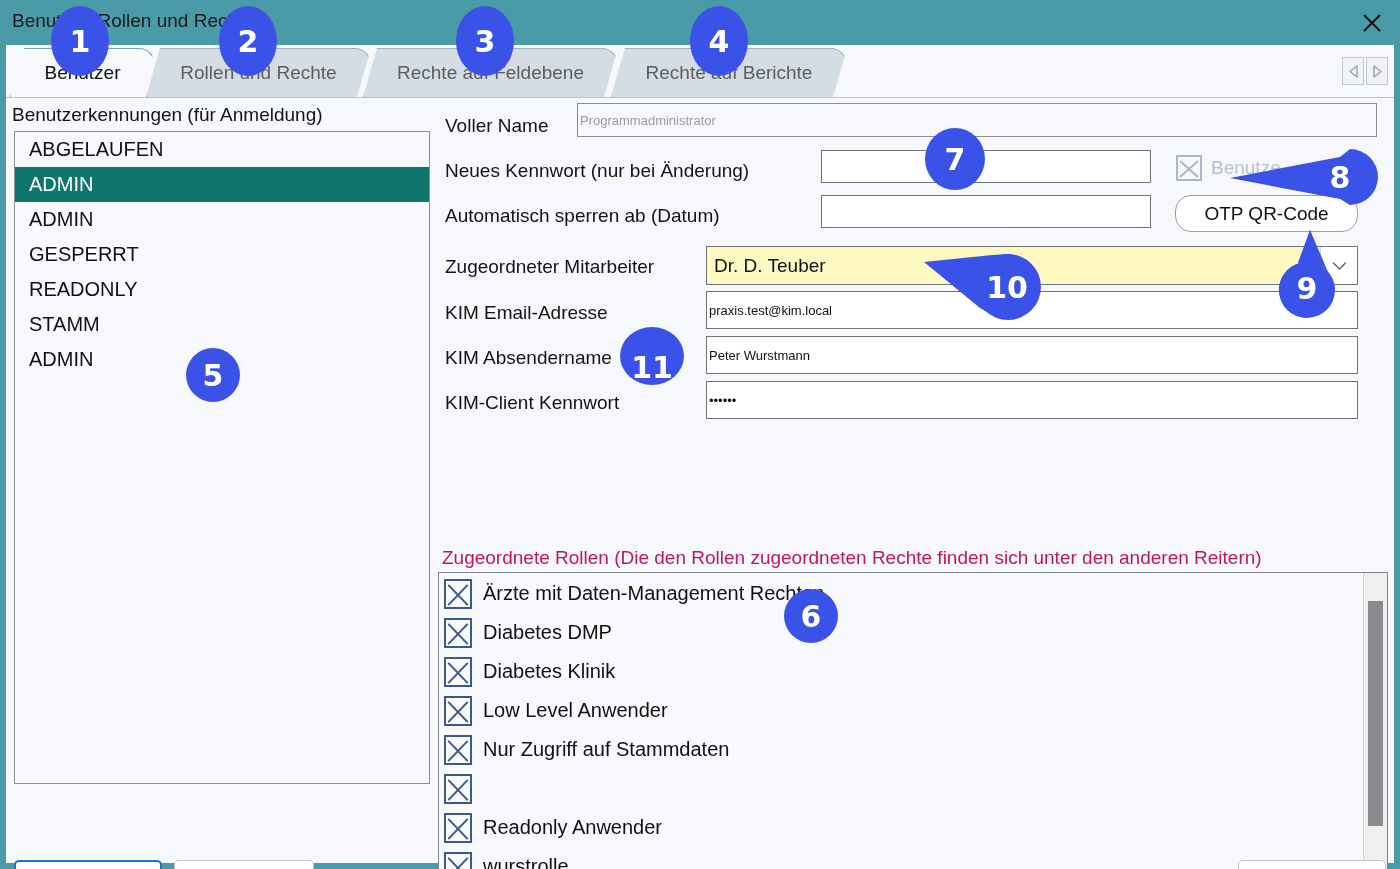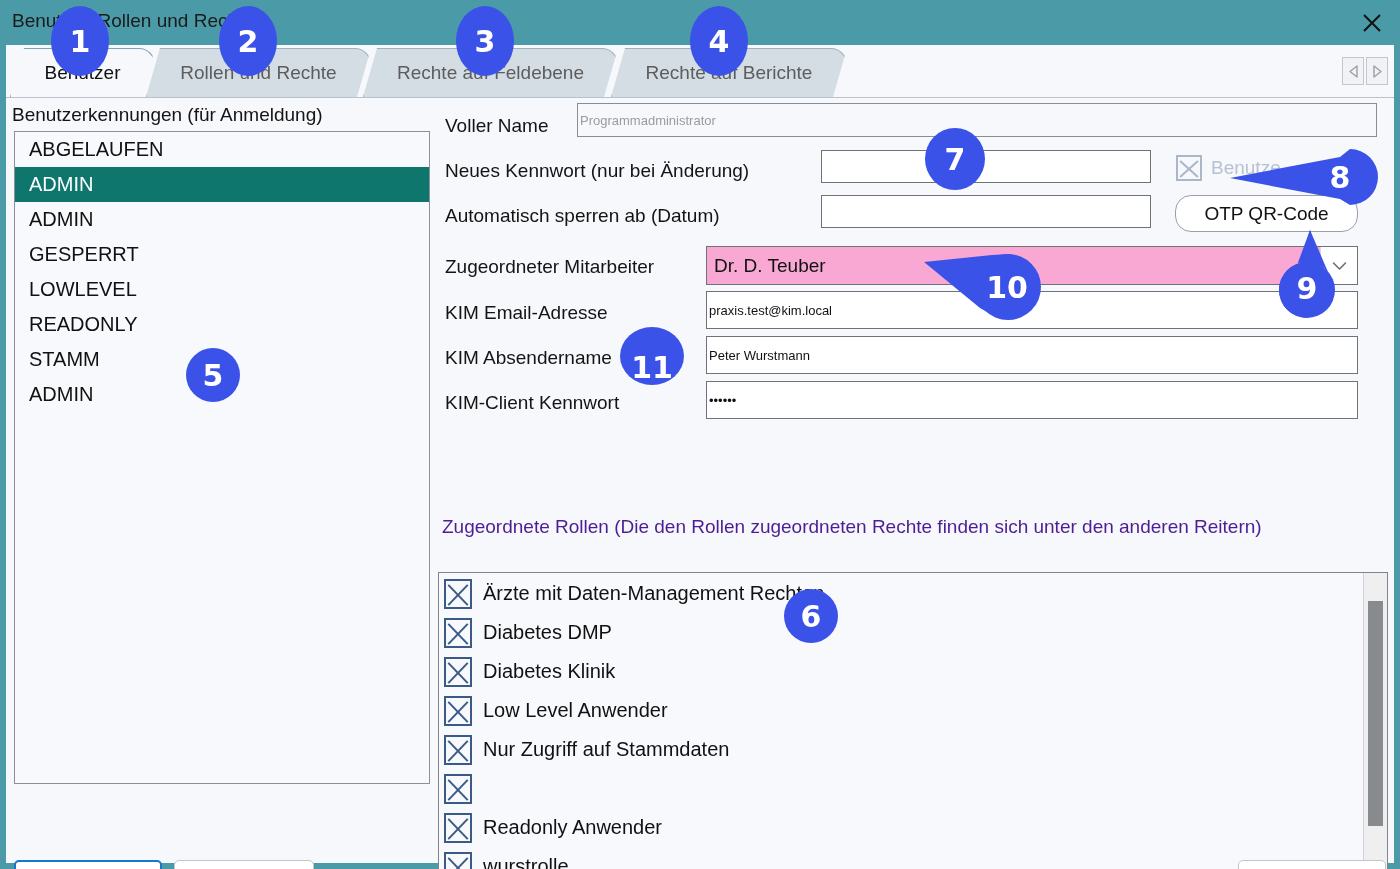--- a/index.html
+++ b/index.html
@@ -115,21 +115,21 @@
     padding:0 2px;
     display:flex;align-items:center;
     font-family:"Liberation Sans", sans-serif;
   }
   .finput.disabled{
     background:#f6f8fb;color:#9b9b9b;border-color:#8a8d92;
   }
   .finput.empty{background:#ffffff;}
   .dropdown{
     position:absolute;box-sizing:border-box;
-    background:#f9a8d4;border:1px solid #6e7378;
+    background:#fef9c3;border:1px solid #6e7378;
     font-size:19px;color:#111;
     display:flex;align-items:center;
     padding:0 7px;
     cursor:pointer;
   }
   .dropdown .arrow{
     position:absolute;right:0;top:0;bottom:0;width:36px;
     display:flex;align-items:center;justify-content:center;
     border-left:1px solid #d7dadd;
     background:#ffffff;
@@ -151,22 +151,22 @@
   .chk-disabled .lbl{font-size:19px;color:#b6c2d2;white-space:nowrap;}
   .otp-btn{
     position:absolute;box-sizing:border-box;
     background:#ffffff;border:1px solid #9aa0a6;border-radius:3px;
     font-size:19px;color:#111;
     display:flex;align-items:center;justify-content:center;
     cursor:pointer;
   }
   
   .roles-label{
-    position:absolute;left:436px;top:418px;
-    font-size:19px;color:#4c1d95;white-space:nowrap;
+    position:absolute;left:436px;top:449px;
+    font-size:19px;color:#be185d;white-space:nowrap;
   }
   .roles-box{
     position:absolute;left:432px;top:474px;width:950px;height:315px;
     background:#f7f9fc;border:1px solid #7f848a;box-sizing:border-box;
     overflow:hidden;
   }
   .roles-inner{
     position:absolute;left:0;top:0;right:24px;top:0;bottom:0;
     padding-top:1px;
   }
@@ -264,21 +264,20 @@
     </div>
 
     <div class="page">
 
       <div class="left-label">Benutzerkennungen (für Anmeldung)</div>
       <div class="userlist">
         <div class="userlist-item">ABGELAUFEN</div>
         <div class="userlist-item selected">ADMIN</div>
         <div class="userlist-item">ADMIN</div>
         <div class="userlist-item">GESPERRT</div>
-        <div class="userlist-item">LOWLEVEL</div>
         <div class="userlist-item">READONLY</div>
         <div class="userlist-item">STAMM</div>
         <div class="userlist-item">ADMIN</div>
       </div>
 
       <div class="form">
 
         <div class="flabel" style="left:7px;top:17px;">Voller Name</div>
 
         <div class="finput disabled" style="left:139px;top:5px;width:800px;height:34px;">Programmadministrator</div>

